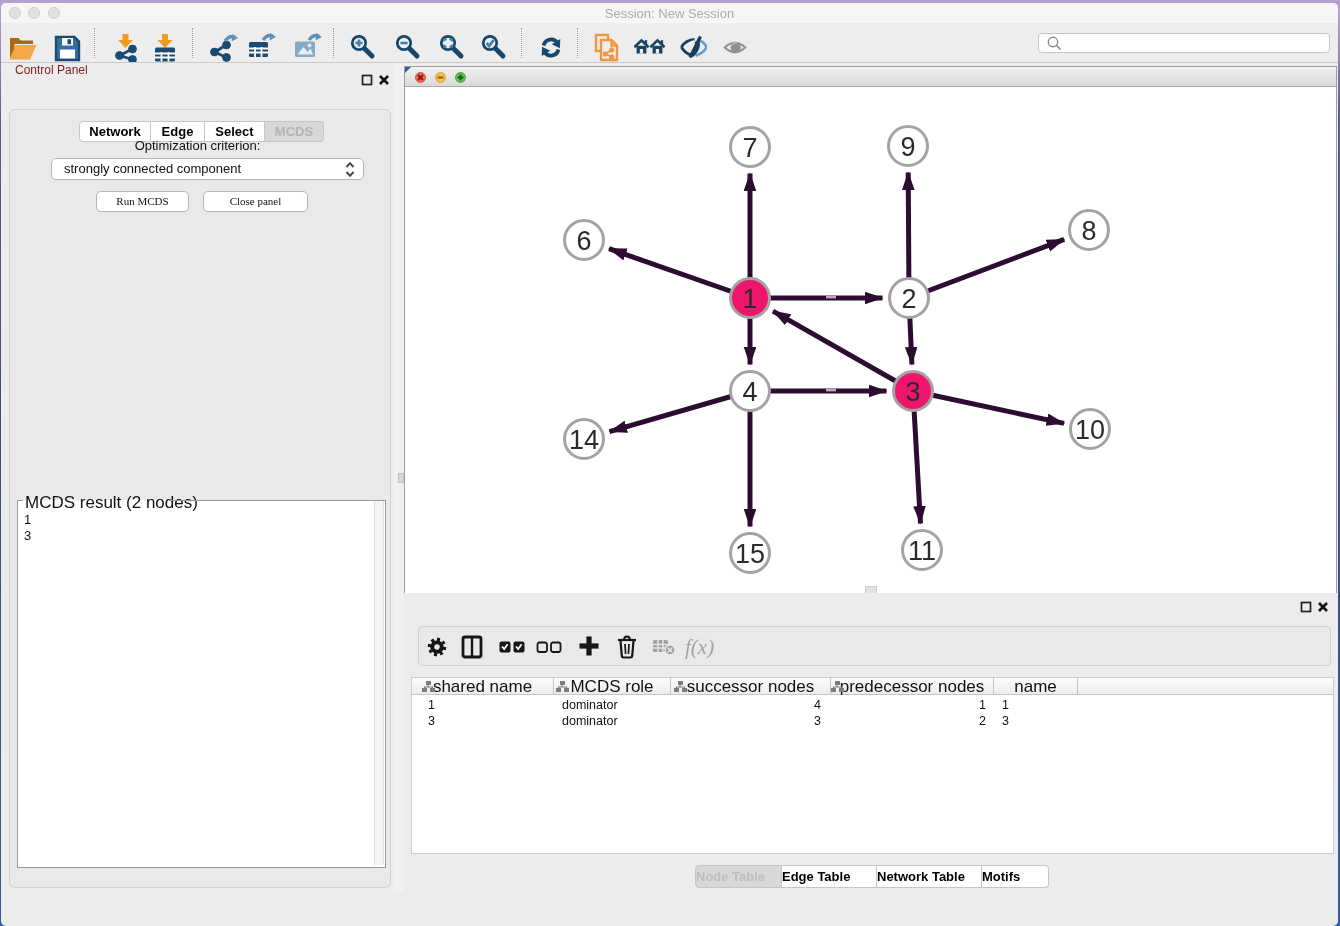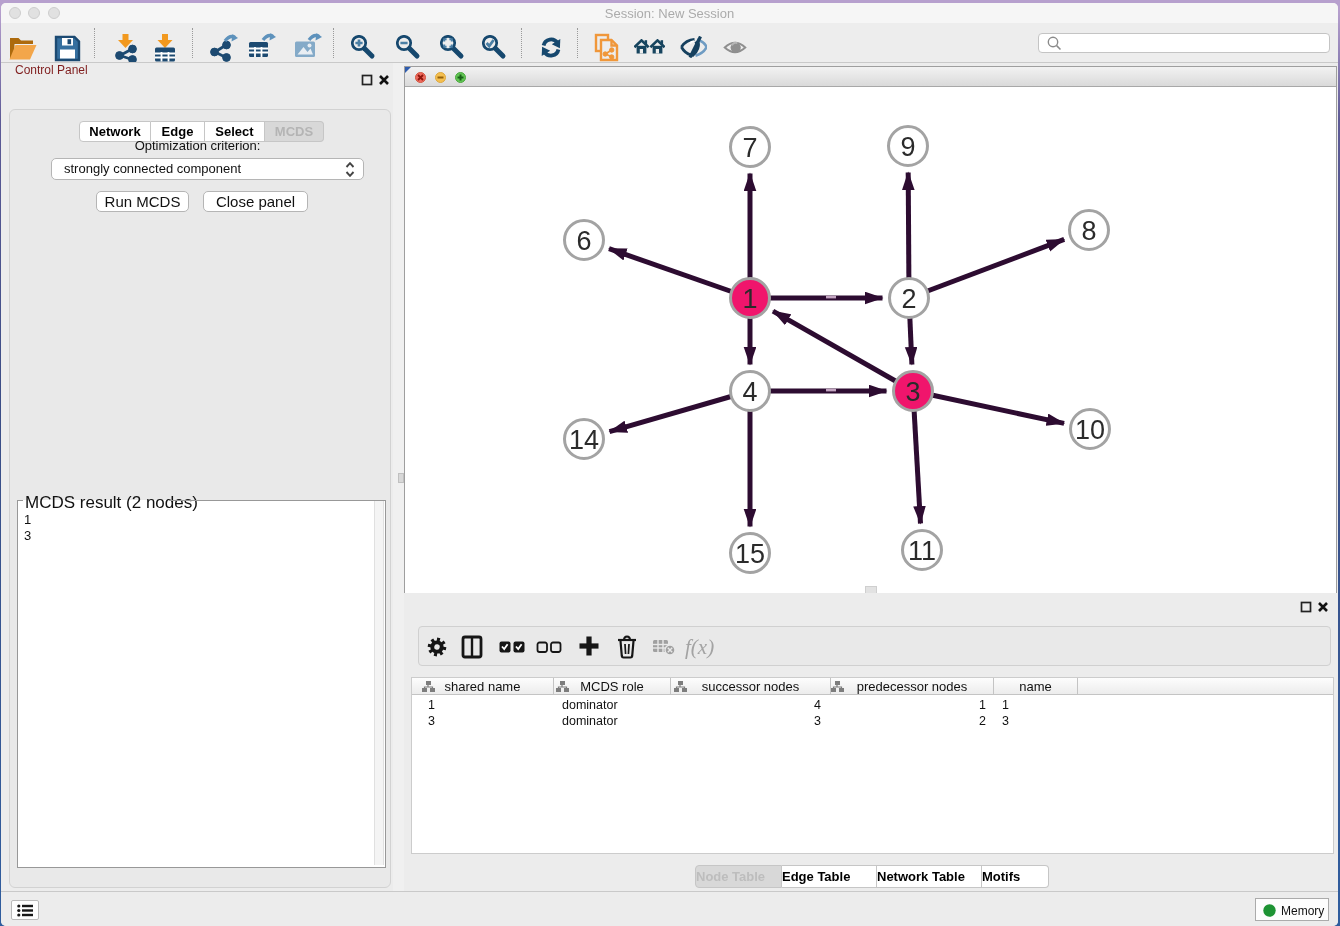--- a/index.html
+++ b/index.html
@@ -41,22 +41,22 @@
   border-left:none; text-align:center; line-height:19px; height:21px; }
 .tab.first { border-left:1px solid #c6c6c6; border-radius:4px 0 0 4px; }
 .tab.last { border-radius:0 4px 4px 0; }
 .tab.sel { background:#d8d8d8; color:#b4b4b4; }
 #opt-label { position:absolute; left:0; top:75px; width:100%; text-align:center;
   font-size:13px; color:#111; }
 #dropdown { position:absolute; left:43px; top:95px; width:313px; height:22px;
   background:#fff; border:1px solid #b5b5b5; border-radius:5px;
   font-size:13px; color:#111; line-height:20px; padding-left:12px;margin-left:7px; }
 .btn { position:absolute; top:128px; height:21px; background:#fff;
-  border:1px solid #b5b5b5; border-radius:5px; font-size:15px; color:#111;
-  text-align:center; line-height:19px; }
+  border:1px solid #b5b5b5; border-radius:5px; font-size:11px; color:#111;
+  text-align:center; line-height:19px;font-family:Liberation Serif, serif; }
 #groupbox { position:absolute; left:16px; top:437px; width:369px; height:368px;
   background:#fff; border:1px solid #989898; border-top:none; }
 .gbseg { position:absolute; height:1px; background:#989898; z-index:3; }
 #group-label { position:absolute; left:24px; top:430px; font-size:17px; color:#111; }
 .gval { position:absolute; left:6px; font-size:13px; color:#111; }
 #gscroll { position:absolute; right:1px; top:1px; width:10px; height:364px;
   background:#f4f4f4; border-left:1px solid #e0e0e0; border-right:1px solid #e0e0e0;}
 
 #gutter { position:absolute; left:392px; top:60px; width:12px; height:828px; background:#f0f0f0; }
 #ghandle { position:absolute; left:5px; top:410px; width:6px; height:10px;
@@ -74,21 +74,21 @@
 
 #tp { position:absolute; left:403px; top:590px; width:933px; height:298px; background:#ececec; }
 #tp-title { position:absolute; left:14px; top:8px; font-size:14px; color:#000000;margin-top:48px; }
 #tp-toolbar { position:absolute; left:14px; top:33px; width:913px; height:40px;
   background:#e9e9e9; border:1px solid #d0d0d0; border-radius:4px;text-align:right; }
 #tbl { position:absolute; left:7px; top:84px; width:923px; height:177px;
   background:#fff; border:1px solid #cccccc; }
 #tbl-head { position:absolute; left:0; top:0; width:100%; height:17px;
   background:linear-gradient(180deg,#fdfdfd,#ececec); border-bottom:1px solid #c4c4c4; }
 .th { position:absolute; top:0; height:17px; border-right:1px solid #c4c4c4;
-  font-size:13px; color:#111; text-align:center; line-height:17px; }
+  font-size:17px; color:#111; text-align:center; line-height:17px; }
 .td { position:absolute; font-size:12.5px; color:#111; height:16px; line-height:16px; }
 
 #bt { position:absolute; left:0; top:272px; width:100%; height:23px; }
 .btab { position:absolute; top:0; height:23px; background:#fff; border:1px solid #c6c6c6;
   border-left:none; font-size:13px; font-weight:bold; color:#000; line-height:21px; }
 .btab.sel { background:#d8d8d8; color:#bdbdbd; }
 .thico { position:absolute; top:2.5px; }
 
 #status { position:absolute; left:0; top:888px; width:100%; height:35px;
   background:#ececec; border-top:1px solid #c9c9c9; }
@@ -474,33 +474,13 @@
       <div class="td" style="left:460px; top:35px; width:114px; text-align:right;">2</div>
       <div class="td" style="left:590px; top:35px;">3</div>
     </div>
     <div id="bt">
       <div class="btab sel" style="left:291px; width:87px; border-radius:4px 0 0 4px; border-left:1px solid #c6c6c6;">Node Table</div>
       <div class="btab" style="left:378px; width:95px;">Edge Table</div>
       <div class="btab" style="left:473px; width:105px;">Network Table</div>
       <div class="btab" style="left:578px; width:67px; border-radius:0 4px 4px 0;">Motifs</div>
     </div>
   </div>
-  <div id="status">
-    <div id="listbtn">
-      <svg width="16" height="13" viewBox="0 0 16 13" style="position:absolute;left:5px;top:3px;">
-        <g fill="#161616">
-          <circle cx="1.8" cy="2" r="1.6"></circle>
-            <circle cx="1.8" cy="6.5" r="1.6"></circle>
-            <circle cx="1.8" cy="11" r="1.6"></circle>
-          <rect x="5" y="0.8" width="11" height="2.4"></rect>
-            <rect x="5" y="5.3" width="11" height="2.4"></rect>
-            <rect x="5" y="9.8" width="11" height="2.4"></rect>
-        </g>
-      </svg>
-    </div>
-    <div id="membtn">
-      <svg width="13" height="13" viewBox="0 0 13 13" style="position:absolute;left:7px;top:5px;">
-        <circle cx="6.5" cy="6.5" r="6.2" fill="#1d9333"></circle>
-      </svg>
-      <span style="position:absolute;left:25px;top:5px;">Memory</span>
-    </div>
-  </div>
 </div>
 
 </body></html>

